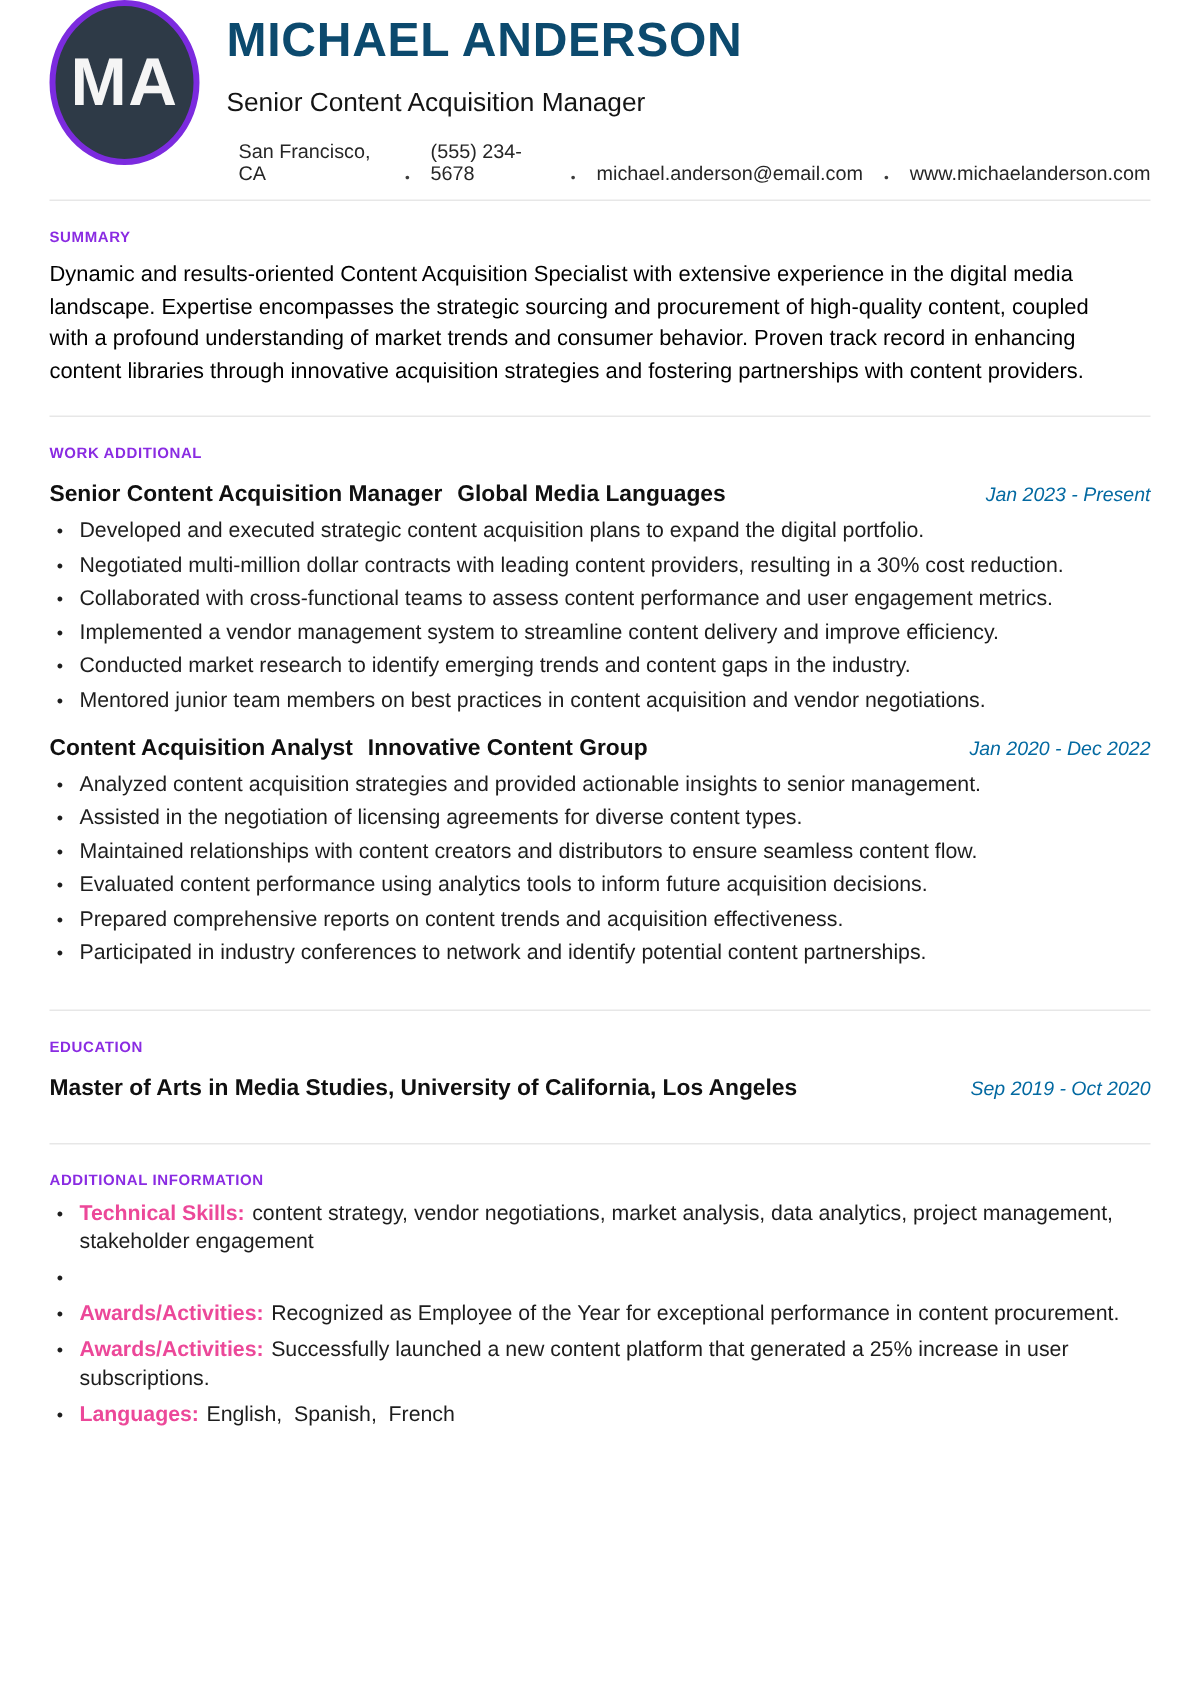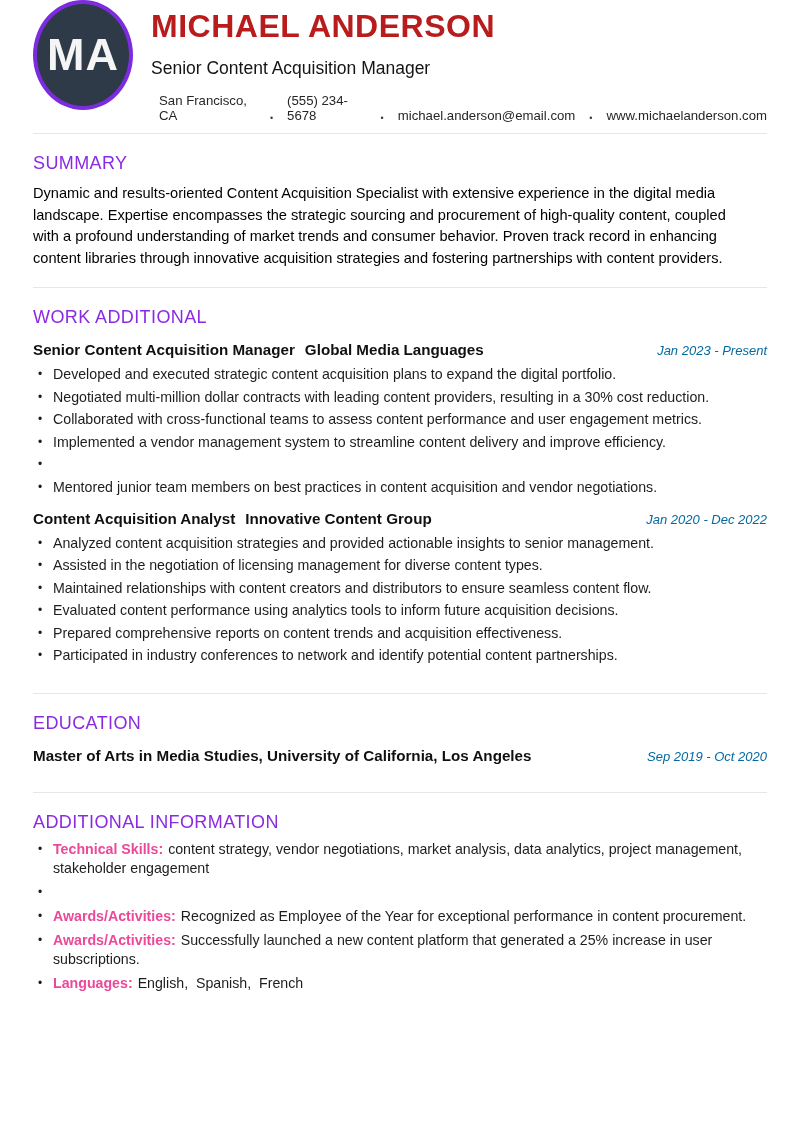--- a/index.html
+++ b/index.html
@@ -17,37 +17,37 @@
   .avatar {
     width: 100px; height: 110px; flex-shrink: 0;
     border-radius: 50%;
     background: #2e3a47;
     border: 4px solid #7c2bdf;
     display: flex; align-items: center; justify-content: center;
   }
   .avatar span { color: #f5f5f5; font-size: 45px; font-weight: 700; letter-spacing: 1px; }
   .header-text { padding-top: 9px; }
   .name {
-    margin: 0; color: #b91c1c;
+    margin: 0; color: #0c4a6e;
     font-size: 32px; font-weight: 700; letter-spacing: 0.5px; line-height: 1.1;
   }
   .subtitle { margin-top: 14px; font-size: 17.5px; color: #141414; }
   .contact { display: flex; align-items: flex-end; gap: 14px; margin-top: 14px; margin-left: 8px; font-size: 13.2px; color: #262626; }
   .contact .sep { font-size: 9px; color: #3c3c3c; }
 
   
   hr.divider { border: none; border-top: 1px solid #e7e7e7; margin: 0; }
   hr.hr-a { margin-top: 10px; }
   hr.hr-b { margin-top: 18px; }
   hr.hr-c { margin-top: 28px; }
 
   
   .section-heading {
     margin: 19px 0 0; color: #8a2be2;
-    font-size: 18px; font-weight: 400; letter-spacing: 0.4px;
+    font-size: 10px; font-weight: 700; letter-spacing: 0.4px;
   }
   .summary-text { margin: 9px 0 0; font-size: 14.6px; line-height: 21.5px; color: #000000; max-width: 720px; }
 
   
   .job { margin-top: 0; }
   .job + .job { }
   .row-header { display: flex; justify-content: space-between; align-items: baseline; margin-top: 13px; }
   .row-left { display: flex; gap: 10px; font-size: 15.2px; font-weight: 700; color: #101010; }
   .dates { font-size: 13px; font-style: italic; color: #0369a1; white-space: nowrap; text-align: right; }
 
@@ -120,20 +120,21 @@
         <li>
             <span class="dot">•</span>
             <p>Collaborated with cross-functional teams to assess content performance and user engagement metrics.</p>
           </li>
         <li>
             <span class="dot">•</span>
             <p>Implemented a vendor management system to streamline content delivery and improve efficiency.</p>
           </li>
         <li>
             <span class="dot">•</span>
+            <p>Conducted market research to identify emerging trends and content gaps in the industry.</p>
           </li>
         <li>
             <span class="dot">•</span>
             <p>Mentored junior team members on best practices in content acquisition and vendor negotiations.</p>
           </li>
       </ul>
     </article>
 
     <article class="job">
       <div class="row-header">
@@ -143,21 +144,21 @@
         </div>
         <span class="dates">Jan 2020 - Dec 2022</span>
       </div>
       <ul class="bullets">
         <li>
             <span class="dot">•</span>
             <p>Analyzed content acquisition strategies and provided actionable insights to senior management.</p>
           </li>
         <li>
             <span class="dot">•</span>
-            <p>Assisted in the negotiation of licensing management for diverse content types.</p>
+            <p>Assisted in the negotiation of licensing agreements for diverse content types.</p>
           </li>
         <li>
             <span class="dot">•</span>
             <p>Maintained relationships with content creators and distributors to ensure seamless content flow.</p>
           </li>
         <li>
             <span class="dot">•</span>
             <p>Evaluated content performance using analytics tools to inform future acquisition decisions.</p>
           </li>
         <li>

